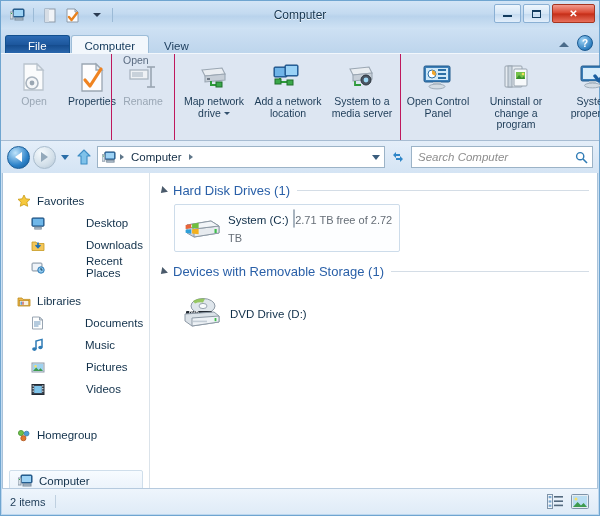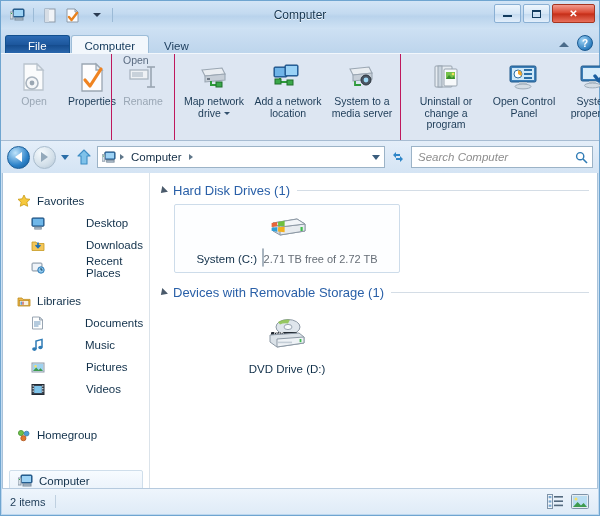--- a/index.html
+++ b/index.html
@@ -195,21 +195,21 @@
   .section-tri {
     width: 0; height: 0; border-top: 4px solid transparent; border-bottom: 4px solid transparent;
     border-right: 6px solid #4a5a6b; transform: rotate(-45deg);
   }
   .section-title { font-size: 13px; color: #2a60a8; white-space: nowrap; }
   .section-rule { flex: 1; height: 1px; background: #d4dde6; }
 
   .tile {
     display: inline-flex; align-items: center; gap: 7px;
     width: 226px; padding: 5px 6px; border: 1px solid #cddcea; border-radius: 2px;
-    background: #fdfeff; margin-left: 14px; margin-bottom: 10px; flex-direction: column;
+    background: #fdfeff; margin-left: 14px; margin-bottom: 10px;
   }
   .tile.plain { border-color: transparent; background: transparent; }
   .tile-info { flex: 1; min-width: 0; }
   .tile-name { font-size: 11.5px; color: #0f2e48; line-height: 14px; }
   .meter {
     height: 12px; background: #ffffff; border: 1px solid #a8b4bf; border-radius: 1px;
     margin: 3px 0 2px 0; position: relative; overflow: hidden;
   }
   .meter .fill { height: 100%; background: linear-gradient(180deg,#4fc3ef,#1f8ec9); }
   .tile-sub { font-size: 11px; color: #666e77; line-height: 14px; }
@@ -372,48 +372,48 @@
               <path d="M9 17 l0 4 6 0" stroke="#2d9a3a" stroke-width="1.8" fill="none"></path>
             </svg>
           </div>
           <div class="lbl">System to a media server</div>
         </div>
       </div>
     </div>
 
     <div class="rgroup" style="flex:1">
       <div class="rgroup-items" style="justify-content:space-around">
-        <div class="rbtn w86">
-          <div class="ico">
-            <svg width="28" height="28" viewBox="0 0 28 28">
-              <rect x="3" y="3" width="17" height="21" rx="1" fill="#e5ebf1" stroke="#97a3af"></rect>
-              <rect x="6" y="3" width="4" height="21" fill="#c9d4de" stroke="#97a3af"></rect>
-              <rect x="12" y="6" width="13" height="17" rx="1" fill="#f7f9fb" stroke="#97a3af"></rect>
-              <rect x="14" y="9" width="9" height="7" fill="#76c24a"></rect>
-              <path d="M14 16 l3-4 3 3 2-2 1 3 z" fill="#3a8e2d"></path>
-              <circle cx="21" cy="11" r="1.3" fill="#f6e05e"></circle>
-            </svg>
-          </div>
-          <div class="lbl">Uninstall or change a program</div>
-        </div>
         <div class="rbtn w70">
           <div class="ico">
             <svg width="32" height="27" viewBox="0 0 32 27">
               <rect x="2" y="2" width="26" height="16" rx="1.5" fill="#3c7fb8" stroke="#215a8c"></rect>
               <rect x="4" y="4" width="22" height="12" fill="#cfe8f8"></rect>
               <circle cx="10" cy="10" r="4" fill="#ffffff" stroke="#2b6fa6"></circle>
               <path d="M10 10 L10 6.2 A3.8 3.8 0 0 1 13.3 12 Z" fill="#f2a72c"></path>
               <rect x="16" y="5" width="8" height="2" fill="#2b6fa6"></rect>
               <rect x="16" y="9" width="8" height="2" fill="#2b6fa6"></rect>
               <rect x="16" y="13" width="8" height="2" fill="#2b6fa6"></rect>
               <rect x="11" y="18" width="8" height="3" fill="#b7c4d0"></rect>
               <ellipse cx="15" cy="22.5" rx="8" ry="2.4" fill="#d3dce4" stroke="#9fadba"></ellipse>
             </svg>
           </div>
           <div class="lbl">Open Control Panel</div>
+        </div>
+        <div class="rbtn w86">
+          <div class="ico">
+            <svg width="28" height="28" viewBox="0 0 28 28">
+              <rect x="3" y="3" width="17" height="21" rx="1" fill="#e5ebf1" stroke="#97a3af"></rect>
+              <rect x="6" y="3" width="4" height="21" fill="#c9d4de" stroke="#97a3af"></rect>
+              <rect x="12" y="6" width="13" height="17" rx="1" fill="#f7f9fb" stroke="#97a3af"></rect>
+              <rect x="14" y="9" width="9" height="7" fill="#76c24a"></rect>
+              <path d="M14 16 l3-4 3 3 2-2 1 3 z" fill="#3a8e2d"></path>
+              <circle cx="21" cy="11" r="1.3" fill="#f6e05e"></circle>
+            </svg>
+          </div>
+          <div class="lbl">Uninstall or change a program</div>
         </div>
         <div class="rbtn w70">
           <div class="ico">
             <svg width="32" height="27" viewBox="0 0 32 27">
               <rect x="3" y="2" width="23" height="15" rx="1.5" fill="#3c7fb8" stroke="#215a8c"></rect>
               <rect x="5" y="4" width="19" height="11" fill="#d7ecfa"></rect>
               <rect x="11" y="17" width="7" height="3" fill="#b7c4d0"></rect>
               <ellipse cx="14.5" cy="21.5" rx="8" ry="2.4" fill="#d3dce4" stroke="#9fadba"></ellipse>
               <path d="M17 12 l4 5 L31 3" stroke="#1b5fa0" stroke-width="3.4" fill="none" stroke-linecap="round" stroke-linejoin="round"></path>
             </svg>

